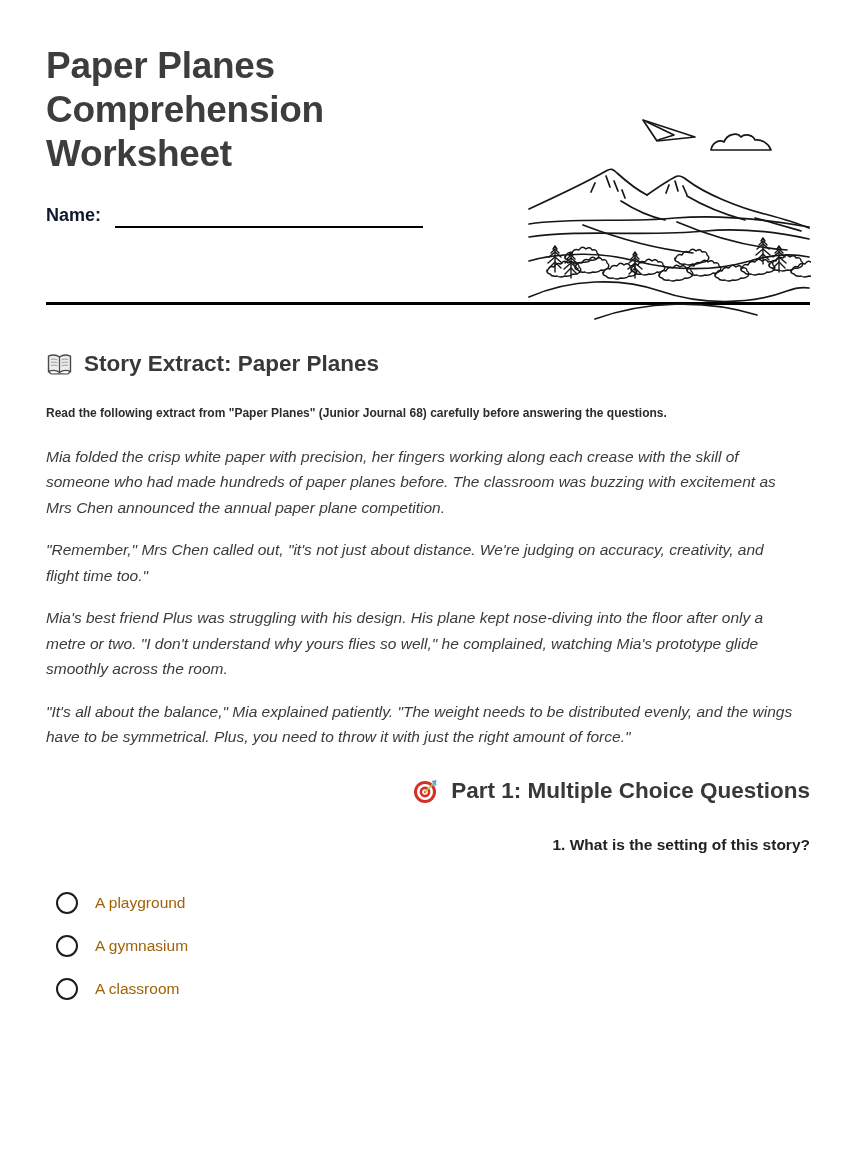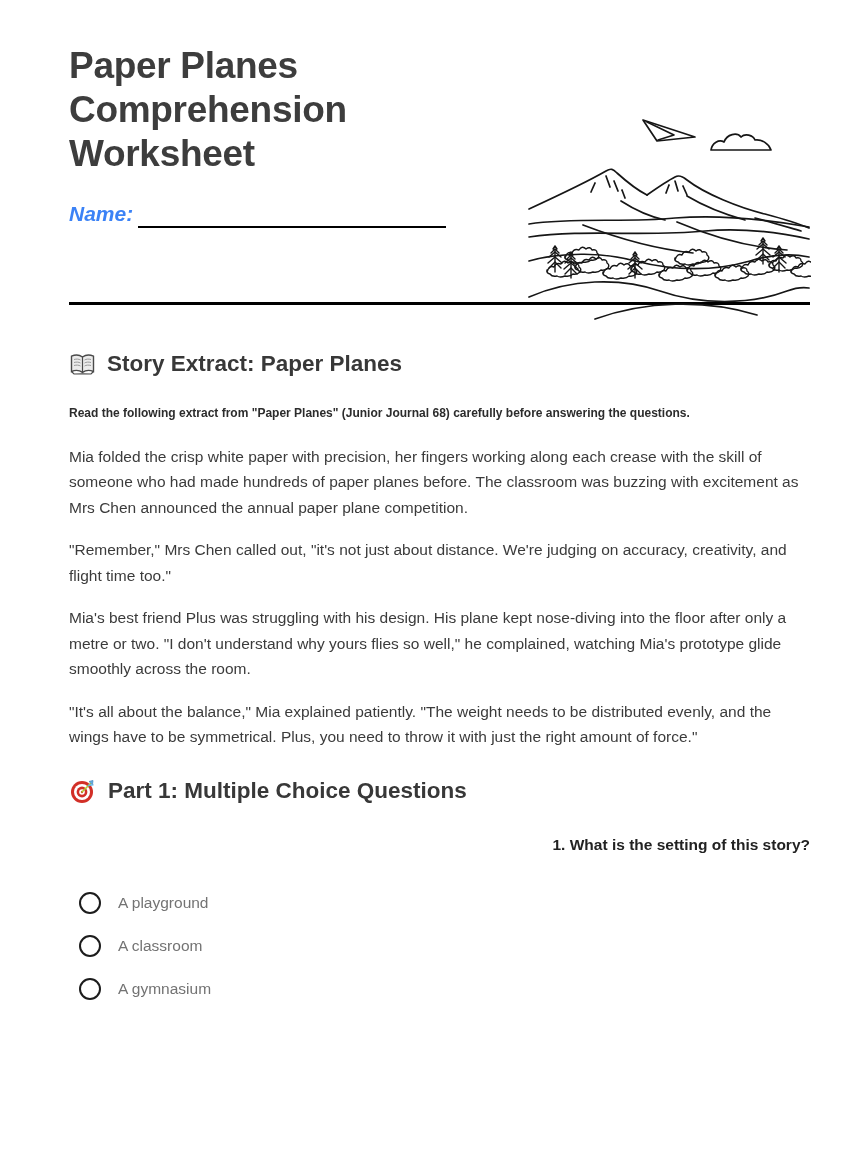--- a/index.html
+++ b/index.html
@@ -2,59 +2,59 @@
 <html><head>
 <meta charset="utf-8">
 <style>
   html,body{margin:0;padding:0;background:#ffffff;}
   body{
     width:860px;height:1161px;overflow:hidden;
     font-family:"Liberation Sans",sans-serif;
     color:#3b3b3b;
     -webkit-font-smoothing:antialiased;
   }
-  .page{position:relative;width:860px;height:1033px;box-sizing:border-box;padding:44px 50px 0 69px;}
+  .page{position:relative;width:860px;height:1033px;box-sizing:border-box;padding:44px 50px 0 46px;}
 
   
   .title{
     font-size:37px;font-weight:700;line-height:44px;color:#3d3d3d;
     max-width:340px;letter-spacing:-0.3px;margin:0;
   }
   .fields{margin-top:24px;}
   .field-row{display:flex;align-items:flex-end;height:28px;}
   .field-row + .field-row{margin-top:18px;}
-  .field-label{font-size:21px;font-weight:700;color:#3b82f6;width:69px;padding-bottom:2px;font-style:italic;}
+  .field-label{font-size:18px;font-weight:700;color:#0f172a;width:69px;padding-bottom:2px;}
   .field-line{width:300px;height:24px;border:none;border-bottom:2.5px solid #000;background:transparent;
     font-family:"Liberation Sans",sans-serif;font-size:15px;color:#111;outline:none;padding:0 4px;}
 
   .illustration{position:absolute;top:100px;right:49px;width:286px;height:220px;}
 
   
   .rule{border:none;border-top:3.5px solid #000;margin:74px 0 0 0;}
 
   
   .section-heading{
     display:flex;align-items:center;gap:11px;
     margin-top:44px;font-size:22.5px;font-weight:700;color:#383838;line-height:30px;
   }
   .section-heading .icon{flex:0 0 auto;display:inline-flex;}
 
   
   .instruction{margin:22px 0 0 0;font-size:12px;line-height:25.5px;font-weight:700;color:#2c2c2c;max-width:745px;}
-  .para{margin:17px 0 0 0;font-size:15.5px;line-height:25.5px;color:#3b3b3b;max-width:750px;}
+  .para{margin:17px 0 0 0;font-size:15.5px;line-height:25.5px;color:#3b3b3b;max-width:750px;font-style:italic;}
 
   
-  .part-heading{margin-top:26px;}
+  .part-heading{margin-top:26px;justify-content:flex-end;}
   .question{margin:26px 0 0 0;font-size:15.5px;line-height:26px;font-weight:700;color:#222;text-align:right;}
 
   .options{margin-top:34px;padding-left:10px;}
   .option-row{display:flex;align-items:center;height:22px;cursor:pointer;}
   .option-row + .option-row{margin-top:21px;}
   .radio{box-sizing:border-box;width:22px;height:22px;border:2.5px solid #1c1c1c;border-radius:50%;background:#fff;flex:0 0 auto;}
-  .option-label{margin-left:17px;font-size:15.5px;color:#737373;line-height:22px;}
+  .option-label{margin-left:17px;font-size:15.5px;color:#a16207;line-height:22px;}
 </style>
 </head>
 <body>
 
 <div class="page">
 
   <h1 class="title">Paper Planes Comprehension Worksheet</h1>
 
   <div class="fields">
     <div class="field-row">
@@ -163,21 +163,21 @@
 
   <p class="question">1. What is the setting of this story?</p>
 
   <div class="options">
     <div class="option-row">
       <span class="radio"></span>
       <span class="option-label">A playground</span>
     </div>
     <div class="option-row">
       <span class="radio"></span>
-      <span class="option-label">A classroom</span>
+      <span class="option-label">A gymnasium</span>
     </div>
     <div class="option-row">
       <span class="radio"></span>
-      <span class="option-label">A gymnasium</span>
+      <span class="option-label">A classroom</span>
     </div>
   </div>
 
 </div>
 
 </body></html>

